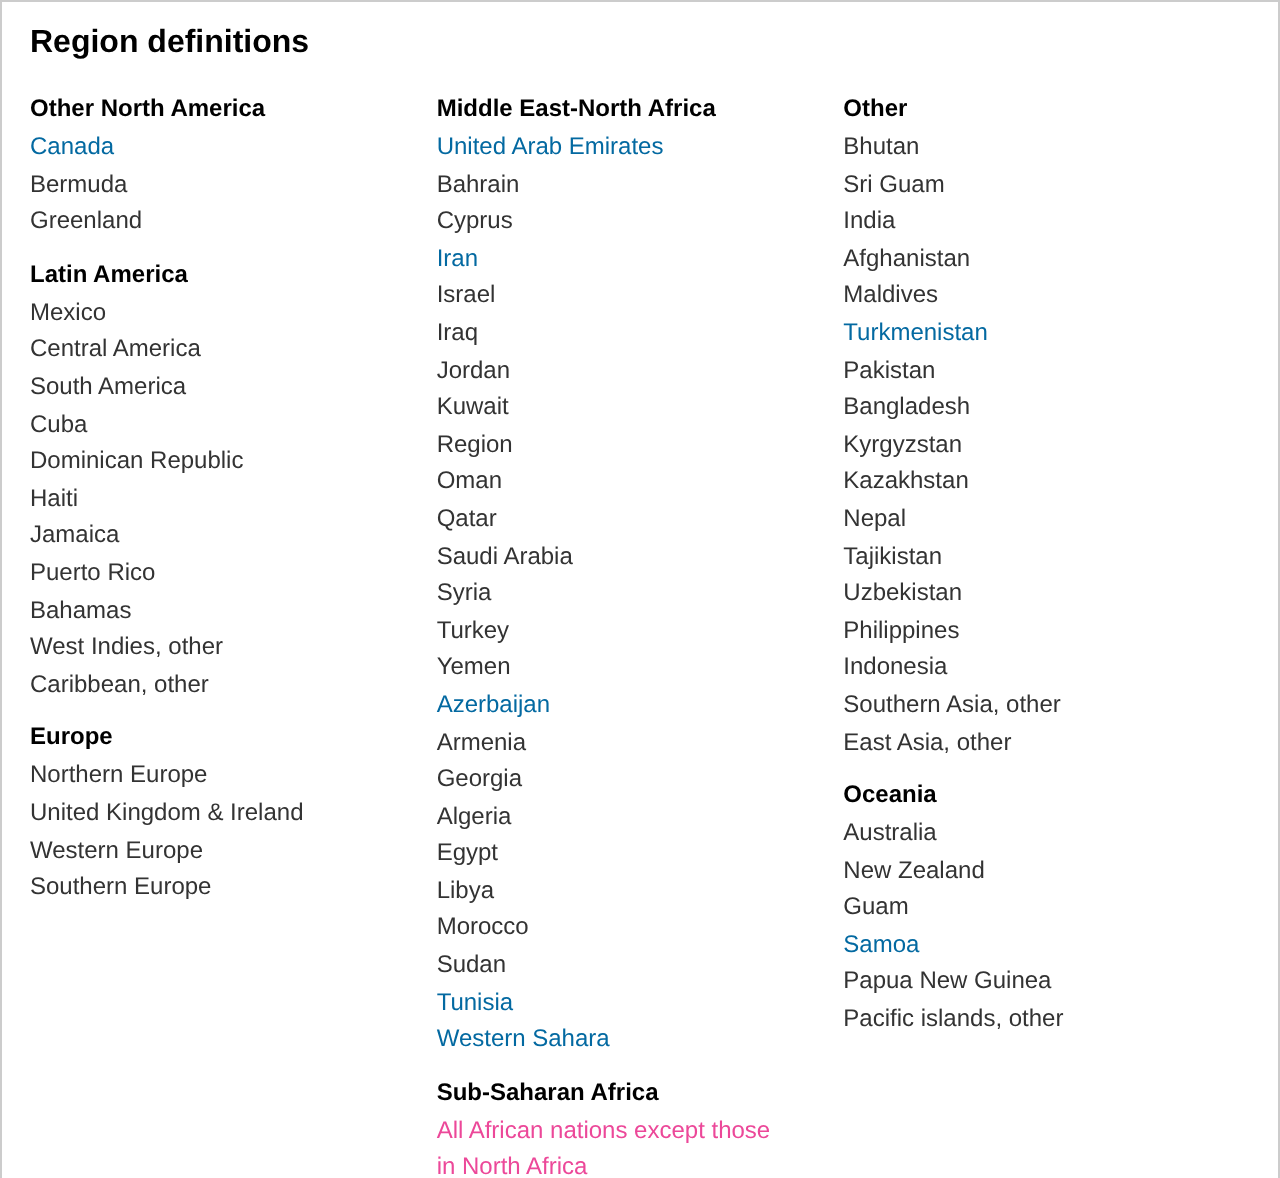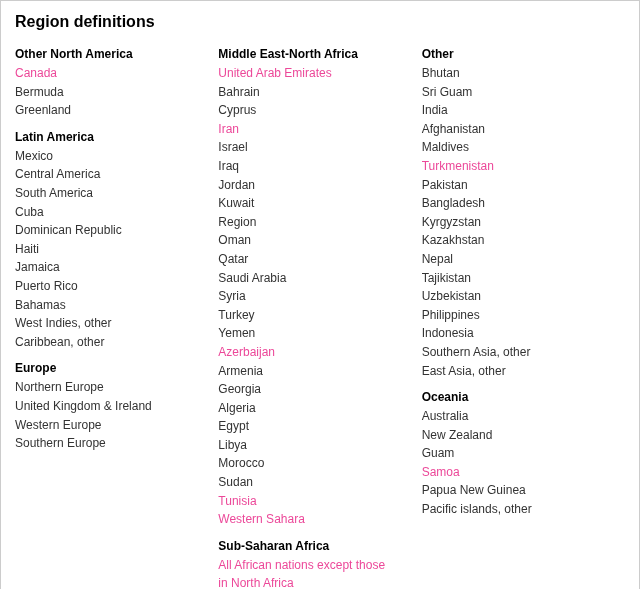--- a/index.html
+++ b/index.html
@@ -37,21 +37,21 @@
     }
     .section-title:first-child {
       margin-top: 16px;
     }
     .item {
       color: #333;
       line-height: 1.55;
       font-size: 12px;
     }
     .item.link {
-      color: #ec4899;
+      color: #0369a1;
     }
     .subsaharan-desc {
       color: #ec4899;
       font-size: 12px;
       line-height: 1.5;
       max-width: 170px;
     }
   </style>
 </head>
 <body>

